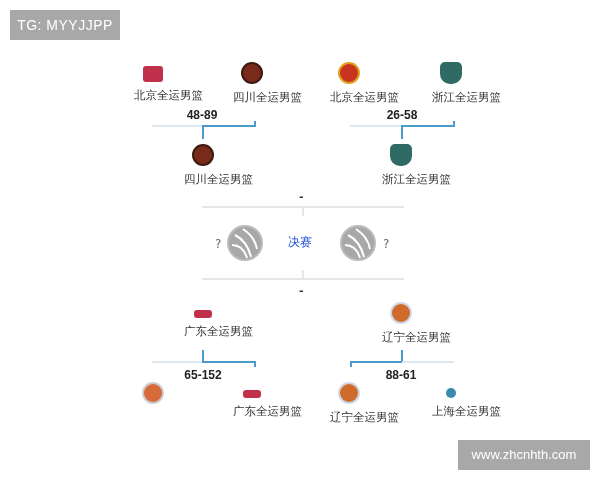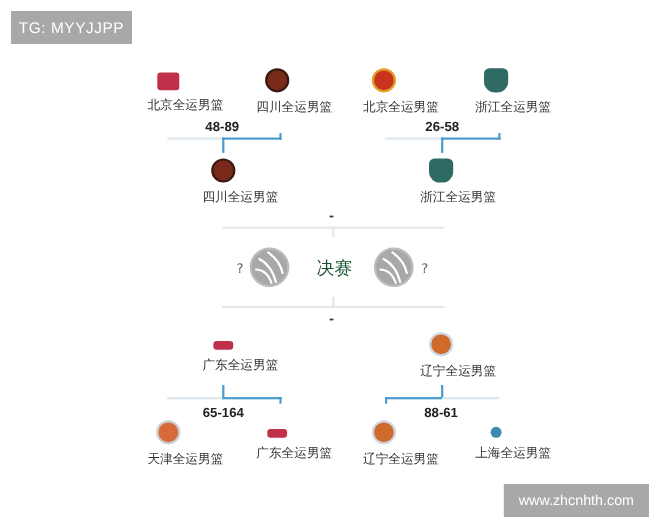--- a/index.html
+++ b/index.html
@@ -10,21 +10,21 @@
   .team{position:absolute;width:100px;text-align:right;}
   .team .logo{width:22px;height:22px;margin:0 auto;border-radius:50%;}
   .team .name{font-size:11.5px;color:#333;margin-top:6px;white-space:nowrap;}
   .score{position:absolute;font-family:"Liberation Sans",sans-serif;font-weight:bold;font-size:12px;color:#222;text-align:center;width:60px;background:#fff;border-radius:8px;}
   .line{position:absolute;background:#dde8f0;}
   .line.blue{background:#4a9ccc;}
   .line.grey{background:#e6e6e6;}
   .dash{position:absolute;font-size:11px;font-weight:bold;color:#333;}
   .ball{position:absolute;width:36px;height:36px;border-radius:50%;border:2px solid #bbb;background:#a8a8a8;box-sizing:border-box;overflow:hidden;}
   .q{position:absolute;font-size:12px;color:#666;}
-  .final{position:absolute;font-size:16px;color:#14532d;}
+  .final{position:absolute;font-size:12px;color:#1d4ed8;}
 </style>
 </head>
 <body>
 
 <div class="abs wm-tl">TG: MYYJJPP</div>
 
 <div class="team" style="left:103px;top:62px;">
   <div class="logo" style="background:#c0304a;border-radius:3px;width:20px;height:16px;margin-top:4px;"></div>
   <div class="name">北京全运男篮</div>
 </div>
@@ -89,24 +89,23 @@
 <div class="dash" style="left:299px;top:284px;">-</div>
 
 <div class="team" style="left:153px;top:302px;">
   <div class="logo" style="background:#c0304a;border-radius:3px;width:18px;height:8px;margin-top:8px;margin-bottom:6px;"></div>
   <div class="name">广东全运男篮</div>
 </div>
 <div class="line blue" style="left:202px;top:350px;width:2px;height:12px;"></div>
 <div class="line" style="left:152px;top:361px;width:52px;height:2px;"></div>
 <div class="line blue" style="left:202px;top:361px;width:54px;height:2px;"></div>
 <div class="line blue" style="left:254px;top:361px;width:2px;height:6px;"></div>
-<div class="score" style="left:173px;top:368px;">65-164</div>
+<div class="score" style="left:173px;top:368px;">65-152</div>
 <div class="team" style="left:103px;top:382px;">
   <div class="logo" style="background:#d66a3a;border:2px solid #ccc;box-sizing:border-box;"></div>
-  <div class="name">天津全运男篮</div>
 </div>
 <div class="team" style="left:202px;top:382px;">
   <div class="logo" style="background:#c0304a;border-radius:3px;width:18px;height:8px;margin-top:8px;margin-bottom:6px;"></div>
   <div class="name">广东全运男篮</div>
 </div>
 
 <div class="team" style="left:351px;top:302px;">
   <div class="logo" style="background:#d06a2a;border:2px solid #cfd6e6;box-sizing:border-box;"></div>
   <div class="name">辽宁全运男篮</div>
 </div>

